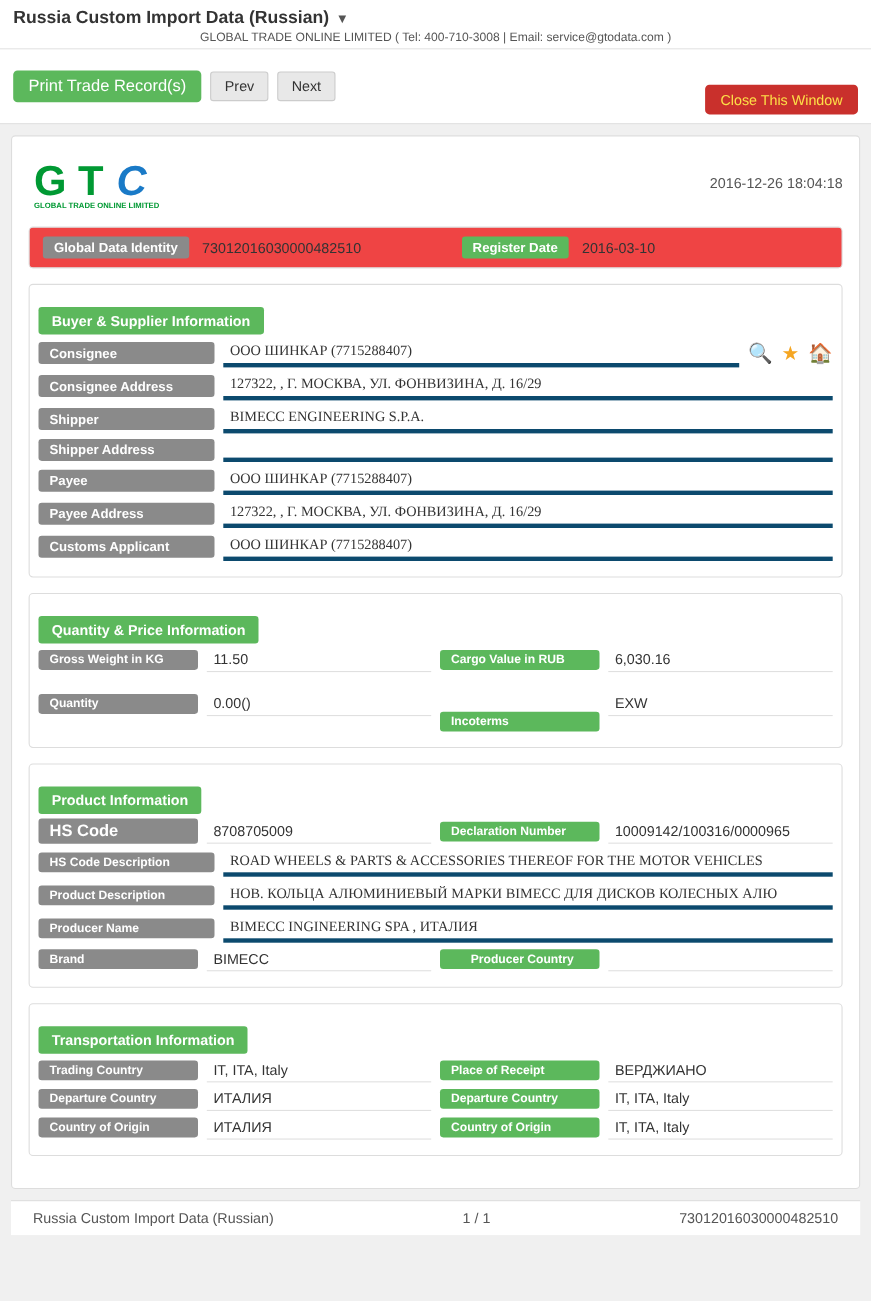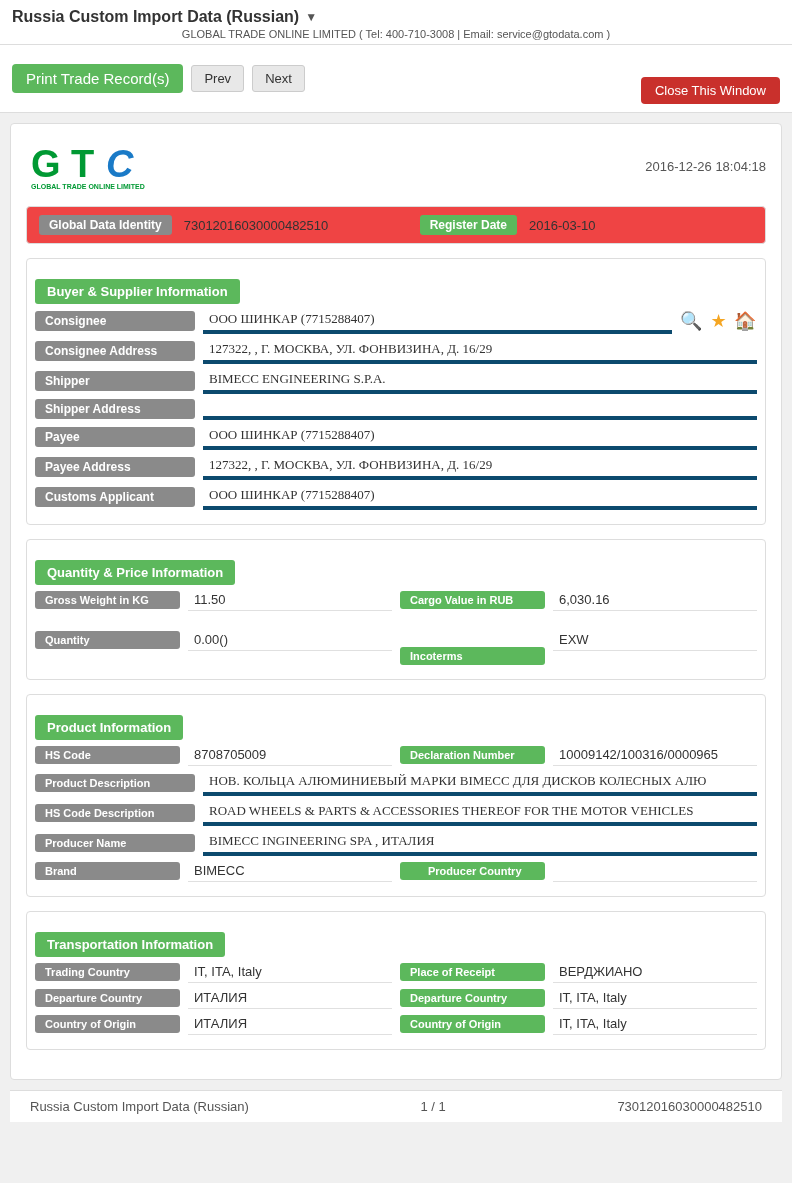--- a/index.html
+++ b/index.html
@@ -6,21 +6,21 @@
     body { font-family: Arial, sans-serif; font-size: 13px; background: #f0f0f0; color: #333; width: 792px; }
 
     .page-header { background: #fff; padding: 8px 12px 4px; border-bottom: 1px solid #ddd; }
     .page-title { font-size: 16px; font-weight: bold; color: #333; display: flex; align-items: center; gap: 6px; }
     .page-title .arrow { font-size: 12px; cursor: pointer; color: #555; }
     .page-subtitle { font-size: 11px; color: #555; margin-top: 2px; text-align: center; }
 
     .toolbar { background: #fff; padding: 8px 12px; display: flex; align-items: center; gap: 8px; border-bottom: 1px solid #ddd; }
     .btn-print { background: #5cb85c; color: #fff; border: none; padding: 6px 14px; border-radius: 4px; cursor: pointer; font-size: 15px; }
     .btn-nav { background: #e8e8e8; color: #333; border: 1px solid #ccc; padding: 5px 12px; border-radius: 3px; cursor: pointer; font-size: 13px; }
-    .btn-close { background: #c9302c; color: #ffffff; border: none; padding: 6px 14px; border-radius: 4px; cursor: pointer; font-size: 13px; margin-left: auto; margin-top: 24px; }
+    .btn-close { background: #c9302c; color: #fde047; border: none; padding: 6px 14px; border-radius: 4px; cursor: pointer; font-size: 13px; margin-left: auto; margin-top: 24px; }
 
     .content-area { background: #fff; margin: 10px; padding: 15px; border: 1px solid #ddd; border-radius: 4px; }
 
     .record-header { display: flex; justify-content: space-between; align-items: center; margin-bottom: 12px; }
     .logo-area { display: flex; flex-direction: column; align-items: flex-start; }
     .record-timestamp { font-size: 13px; color: #555; }
 
     .identity-row { background: #ef4444; border: 1px solid #ddd; border-radius: 4px; padding: 8px 12px; display: flex; align-items: center; gap: 12px; margin-bottom: 14px; }
     .label-badge { background: #8a8a8a; color: #fff; padding: 3px 10px; border-radius: 3px; font-size: 12px; font-weight: bold; white-space: nowrap; }
     .identity-value { font-size: 13px; flex: 1; }
@@ -162,37 +162,37 @@
 
     </div>
   </div>
 
   <div class="section-box">
     <span class="section-title">Product Information</span>
     <div class="section-inner">
 
       <div class="field-row-split">
         <div class="half">
-          <span class="label-badge fl2" style="font-size:11px;">HS Code</span>
+          <span class="label-badge fl2" style="font-size:15px;">HS Code</span>
           <span class="fv2">8708705009</span>
         </div>
         <div class="half">
           <span class="label-badge fl2 label-badge-green" style="font-size:11px;">Declaration Number</span>
           <span class="fv2">10009142/100316/0000965</span>
         </div>
       </div>
 
       <div class="field-row">
+        <span class="label-badge fl" style="font-size:11px;">HS Code Description</span>
+        <span class="fv" style="overflow:hidden;white-space:nowrap;text-overflow:ellipsis;">ROAD WHEELS &amp; PARTS &amp; ACCESSORIES THEREOF FOR THE MOTOR VEHICLES</span>
+      </div>
+
+      <div class="field-row">
         <span class="label-badge fl" style="font-size:11px;">Product Description</span>
         <span class="fv" style="overflow:hidden;white-space:nowrap;text-overflow:ellipsis;">НОВ. КОЛЬЦА АЛЮМИНИЕВЫЙ МАРКИ BIMECC ДЛЯ ДИСКОВ КОЛЕСНЫХ АЛЮ</span>
-      </div>
-
-      <div class="field-row">
-        <span class="label-badge fl" style="font-size:11px;">HS Code Description</span>
-        <span class="fv" style="overflow:hidden;white-space:nowrap;text-overflow:ellipsis;">ROAD WHEELS &amp; PARTS &amp; ACCESSORIES THEREOF FOR THE MOTOR VEHICLES</span>
       </div>
 
       <div class="field-row">
         <span class="label-badge fl" style="font-size:11px;">Producer Name</span>
         <span class="fv">BIMECC INGINEERING SPA , ИТАЛИЯ</span>
       </div>
 
       <div class="field-row-split">
         <div class="half">
           <span class="label-badge fl2" style="font-size:11px;">Brand</span>

